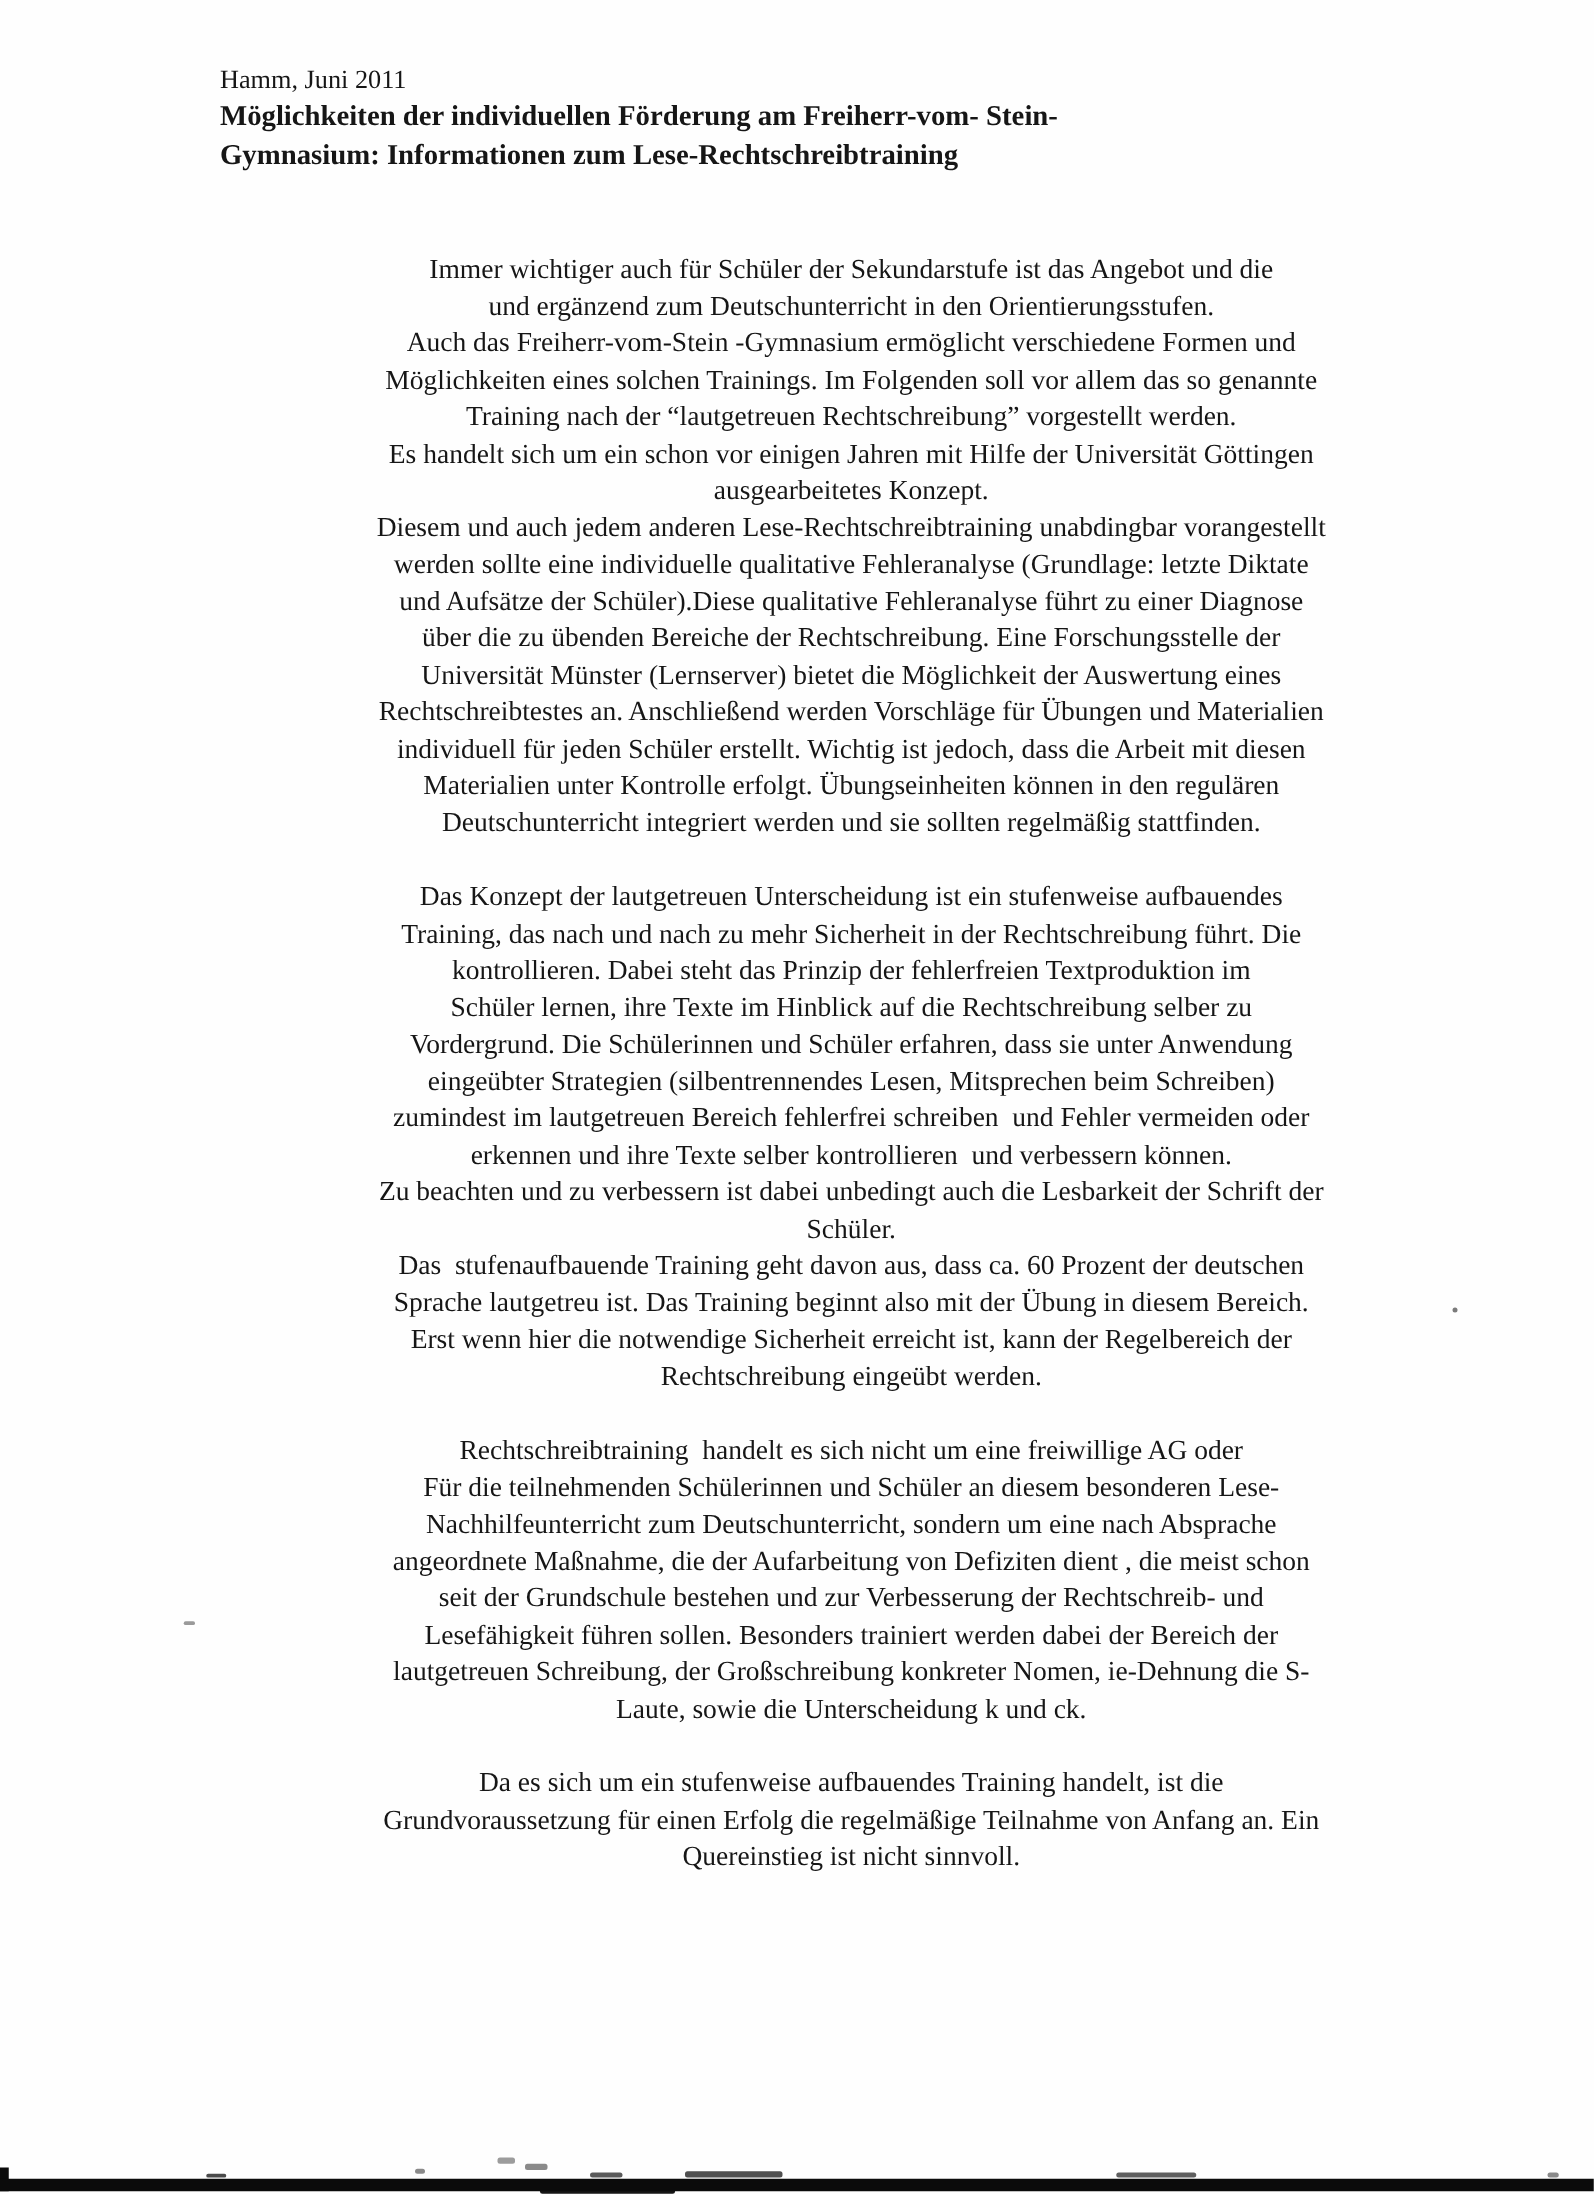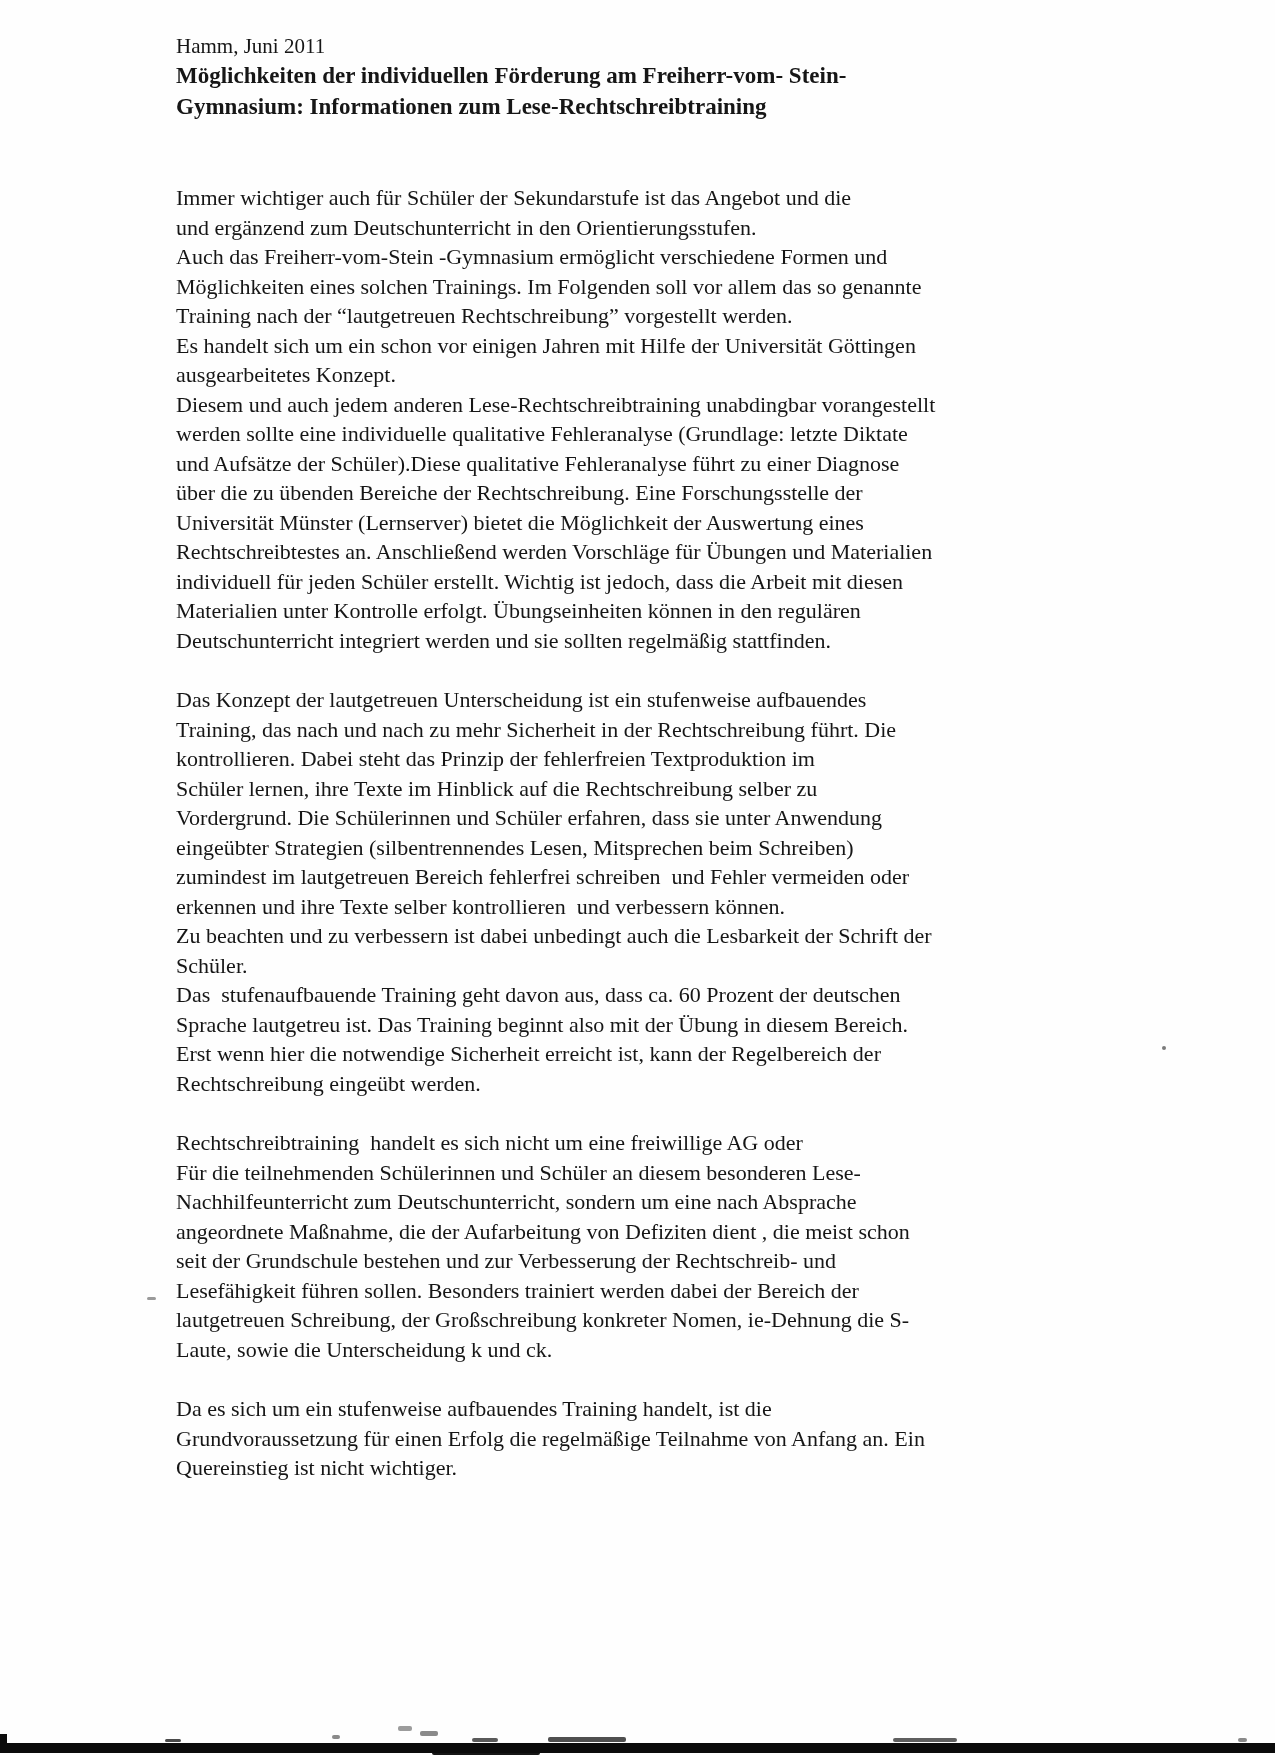--- a/index.html
+++ b/index.html
@@ -13,35 +13,35 @@
     color: #161616;
   }
   .page {
     position: absolute;
     inset: 0;
     background: #fefefe;
   }
   .content {
     position: absolute;
     left: 176px;
-    top: 32px;
+    top: 49px;
     width: 1010px;
   }
   .date-line {
     font-size: 21px;
     line-height: 28px;
     white-space: pre;
   }
   .doc-title {
     font-size: 23px;
     font-weight: bold;
     line-height: 31px;
   }
   .doc-title .line { white-space: pre; }
-  .doc-body { margin-top: 12px; }
+  .doc-body { margin-top: 12px; text-align: center; }
   .paragraph {
     margin-top: 30px;
     font-size: 22px;
     line-height: 29.5px;
   }
   .paragraph:first-child { margin-top: 61px; }
   .line { white-space: pre; }
 
   
   .artifact { position: absolute; }
@@ -131,21 +131,21 @@
           <div class="line">Nachhilfeunterricht zum Deutschunterricht, sondern um eine nach Absprache</div>
           <div class="line">angeordnete Maßnahme, die der Aufarbeitung von Defiziten dient , die meist schon</div>
           <div class="line">seit der Grundschule bestehen und zur Verbesserung der Rechtschreib- und</div>
           <div class="line">Lesefähigkeit führen sollen. Besonders trainiert werden dabei der Bereich der</div>
           <div class="line">lautgetreuen Schreibung, der Großschreibung konkreter Nomen, ie-Dehnung die S-</div>
           <div class="line">Laute, sowie die Unterscheidung k und ck.</div>
         </div>
         <div class="paragraph">
           <div class="line">Da es sich um ein stufenweise aufbauendes Training handelt, ist die</div>
           <div class="line">Grundvoraussetzung für einen Erfolg die regelmäßige Teilnahme von Anfang an. Ein</div>
-          <div class="line">Quereinstieg ist nicht wichtiger.</div>
+          <div class="line">Quereinstieg ist nicht sinnvoll.</div>
         </div>
       </div>
 
   </div>
 
   <div class="artifact stray-dot"></div>
   <div class="artifact margin-dash"></div>
   <div class="artifact smudge smudge-a"></div>
   <div class="artifact smudge smudge-b"></div>
   <div class="artifact smudge smudge-c"></div>

